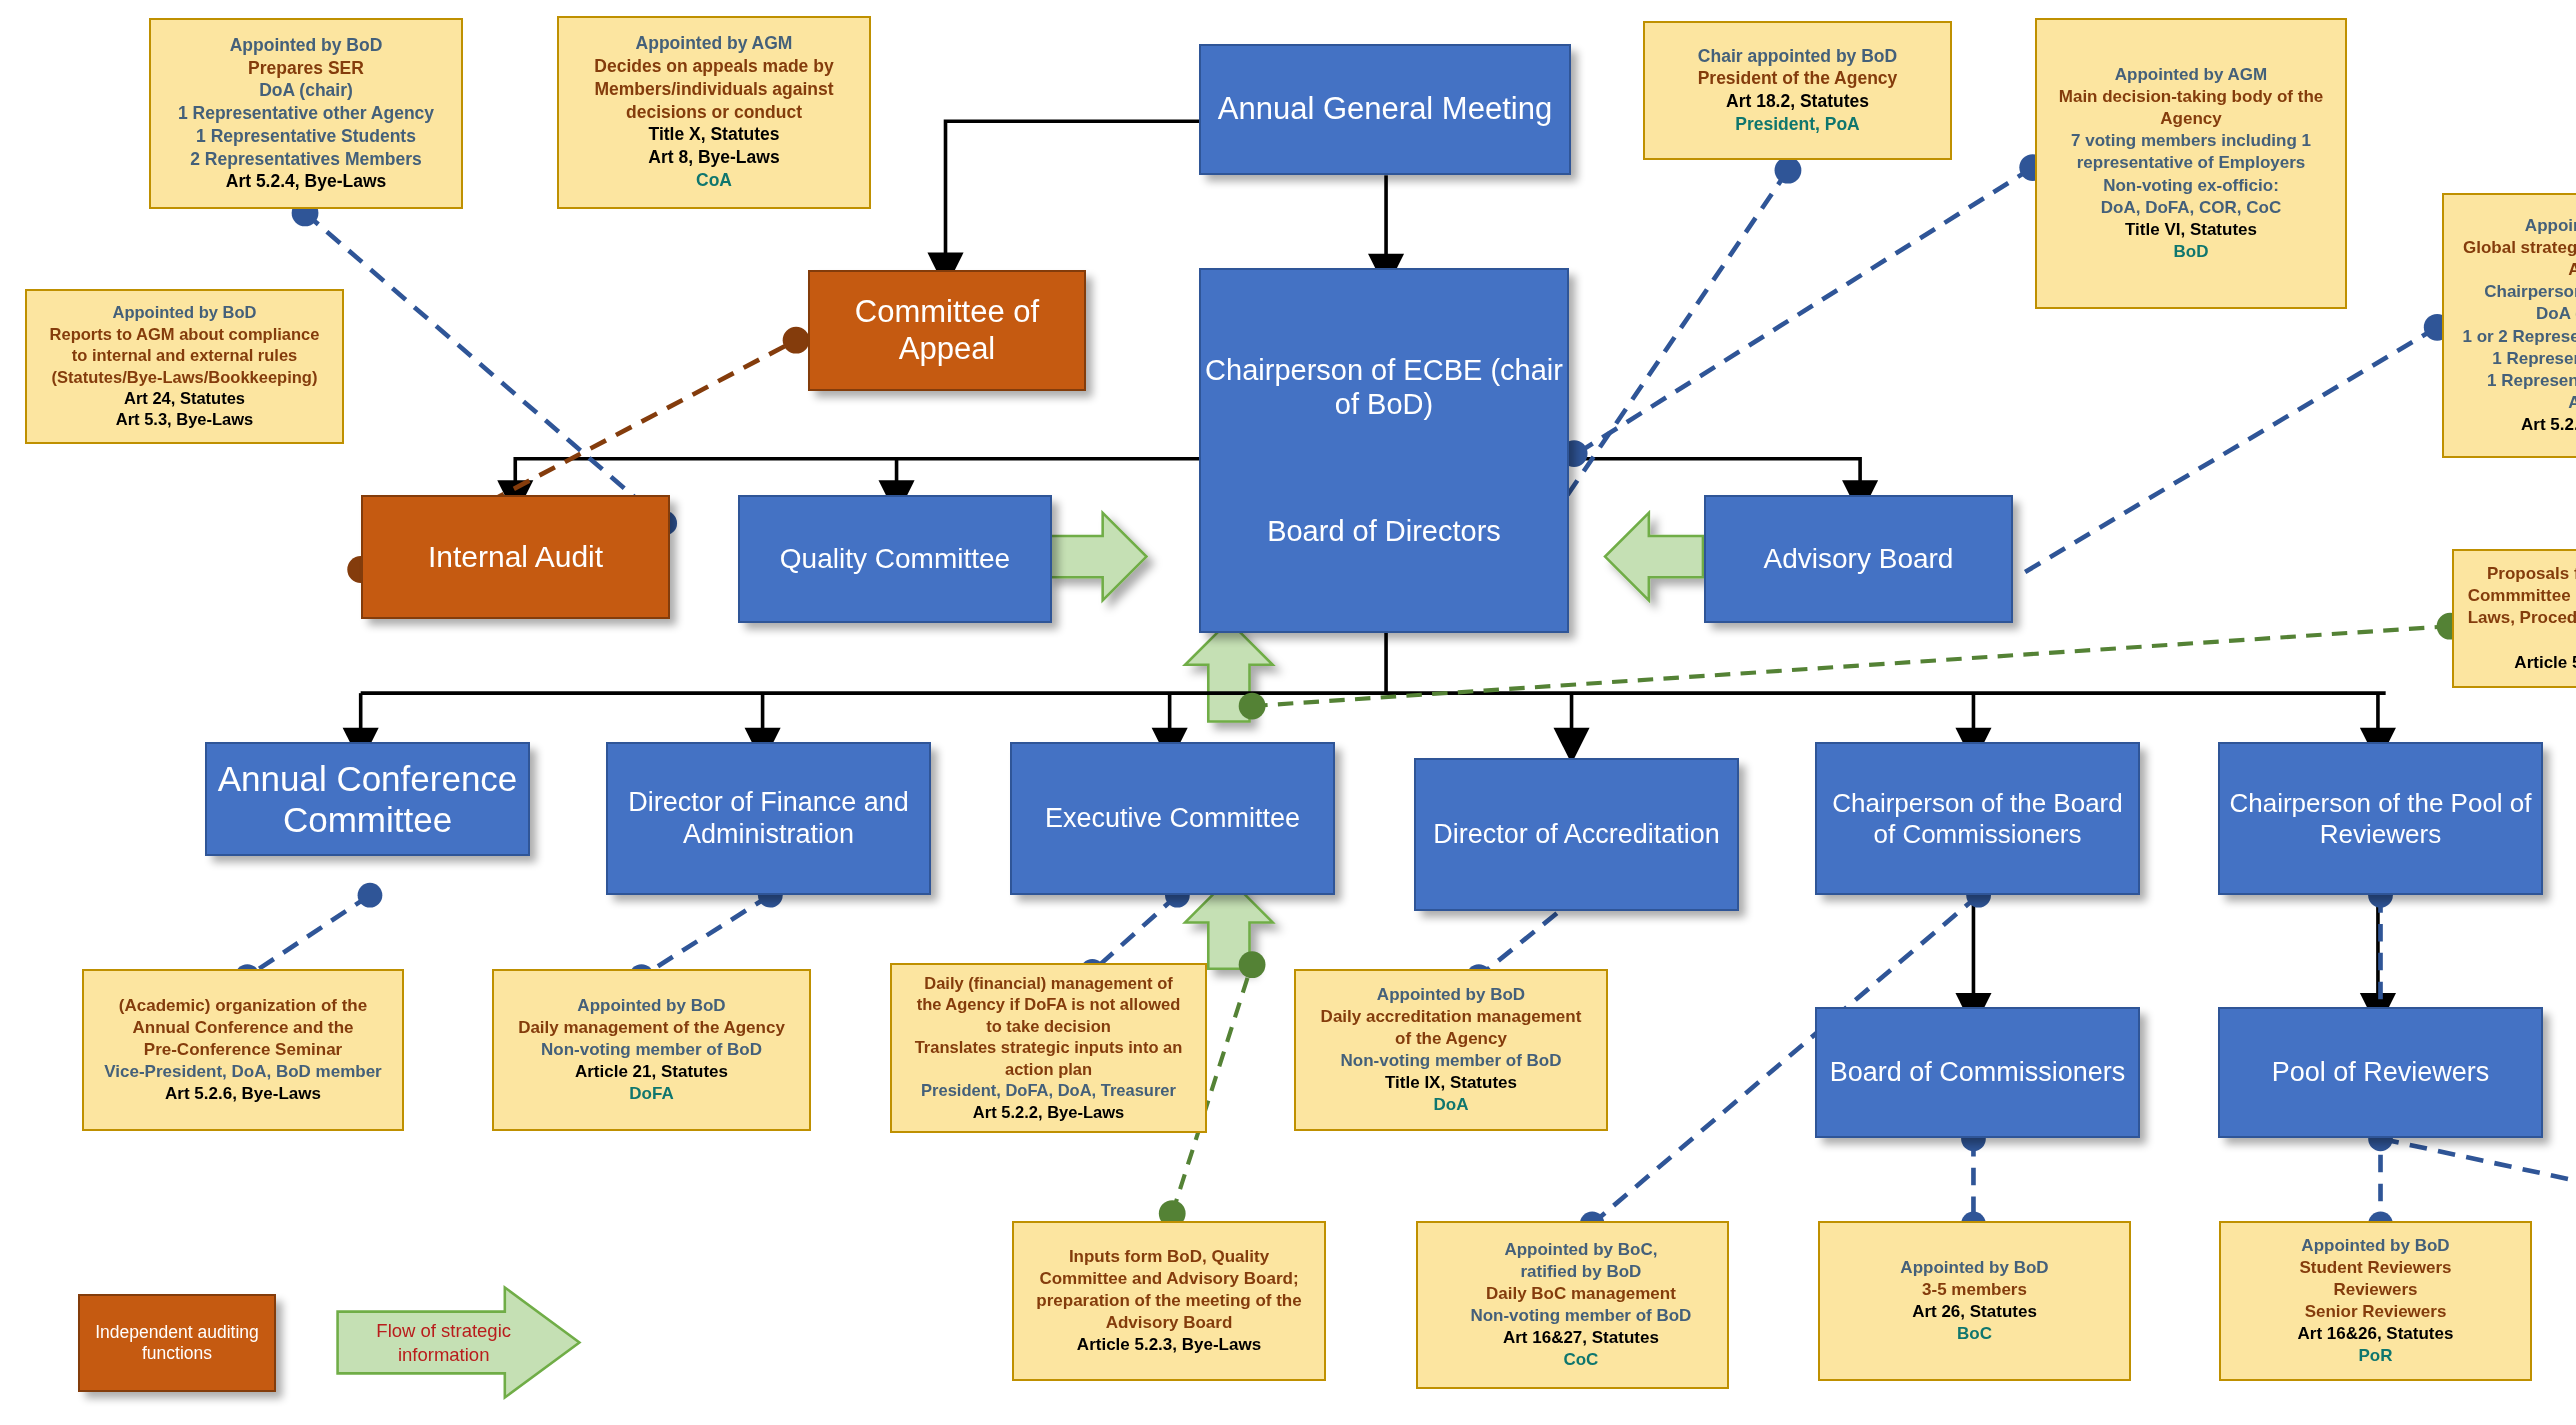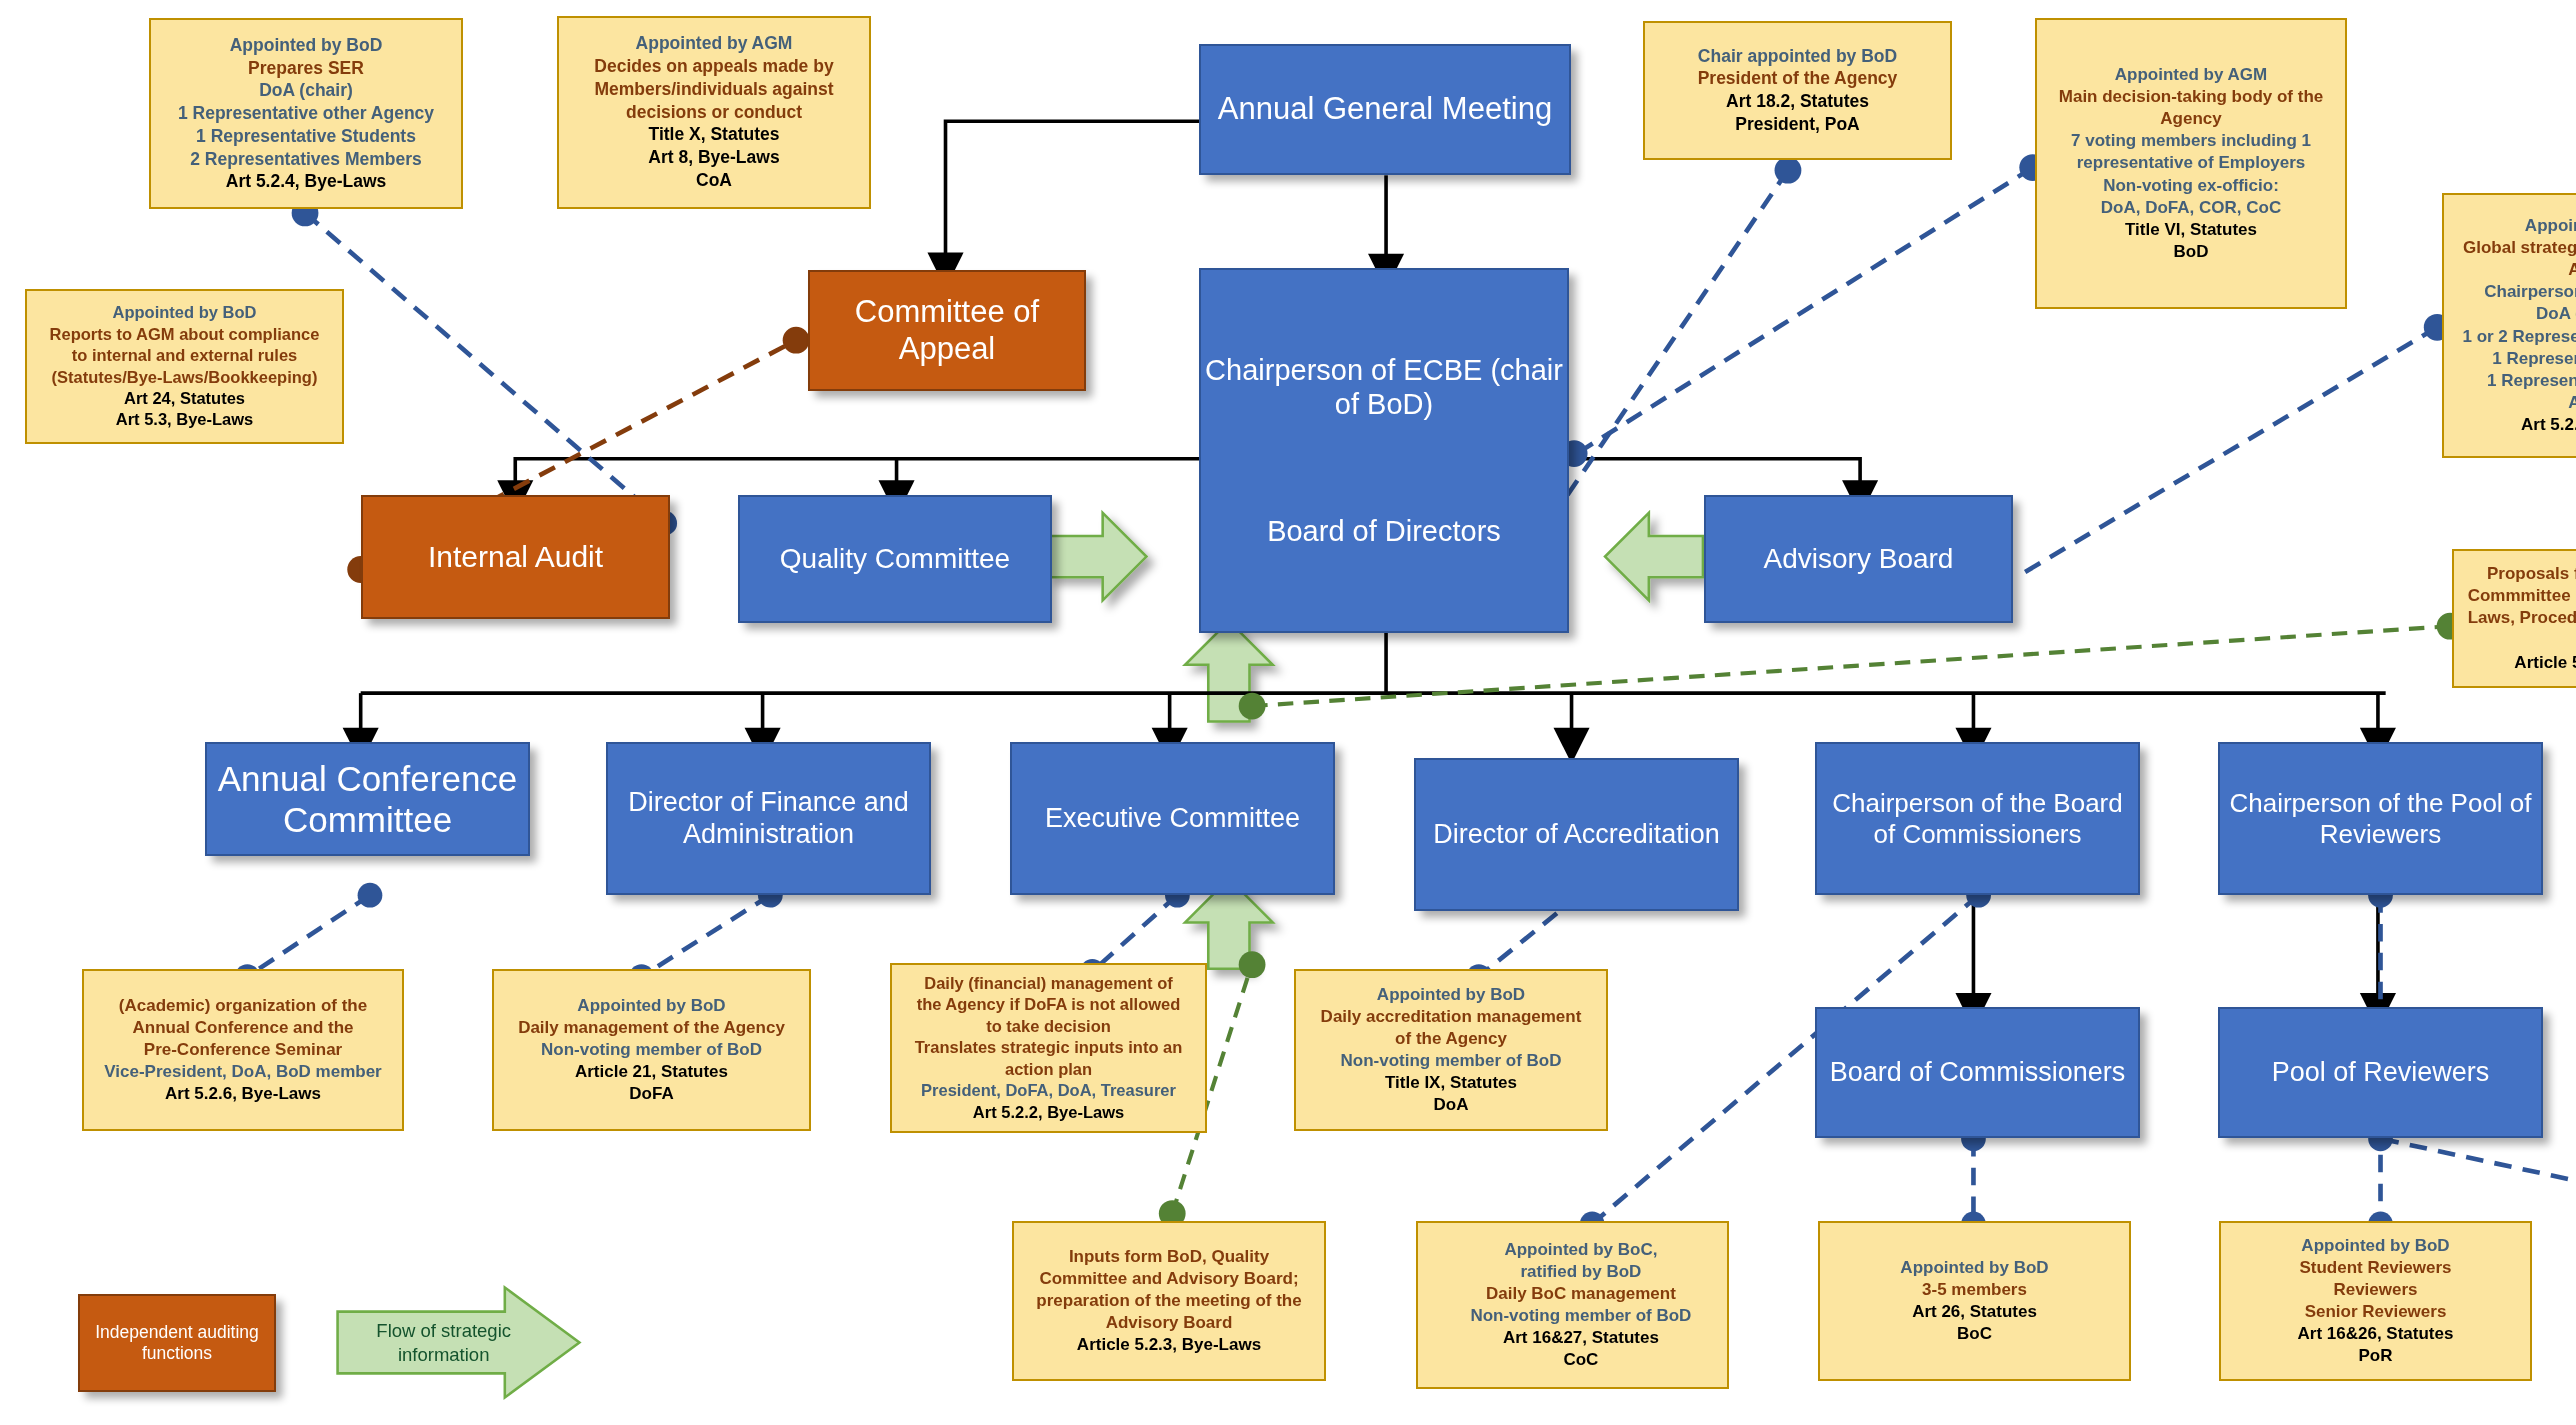--- a/index.html
+++ b/index.html
@@ -19,28 +19,28 @@
         line-height:1.18;box-shadow:7.2px 7.2px 8.2px rgba(0,0,0,.33);padding:3.1px 5.2px;}
 
   
   .note{position:absolute;box-sizing:border-box;background:#fce5a0;border:2.1px solid #bf9000;
         text-align:center;padding:5.2px 7.2px;display:flex;flex-direction:column;
         align-items:center;justify-content:center;line-height:1.3;}
   .note .l{display:block;width:100%;}
   .c-blue{color:#44607a;font-weight:bold;}
   .c-brown{color:#843c0c;font-weight:bold;}
   .c-black{color:#000000;font-weight:bold;}
-  .c-gold{color:#000000;font-weight:bold;}
+  .c-gold{color:#0f766e;font-weight:bold;}
 
   
   #wires{position:absolute;left:0;top:0;width:2954px;height:1426px;pointer-events:none;}
 
   
   .legend-arrow{position:absolute;display:flex;align-items:center;justify-content:center;
-        text-align:center;color:#14532d;line-height:1.25;}
+        text-align:center;color:#b91c1c;line-height:1.25;}
   .legend-arrow span{position:relative;z-index:2;display:block;width:72%;margin-right:12%;}
 </style>
 </head>
 <body>
 
 <div id="stage">
 
   <svg id="wires" viewBox="0 0 5733 2767">
     <defs>
       <marker id="arrK" markerWidth="13" markerHeight="13" refX="5" refY="6" orient="auto">

